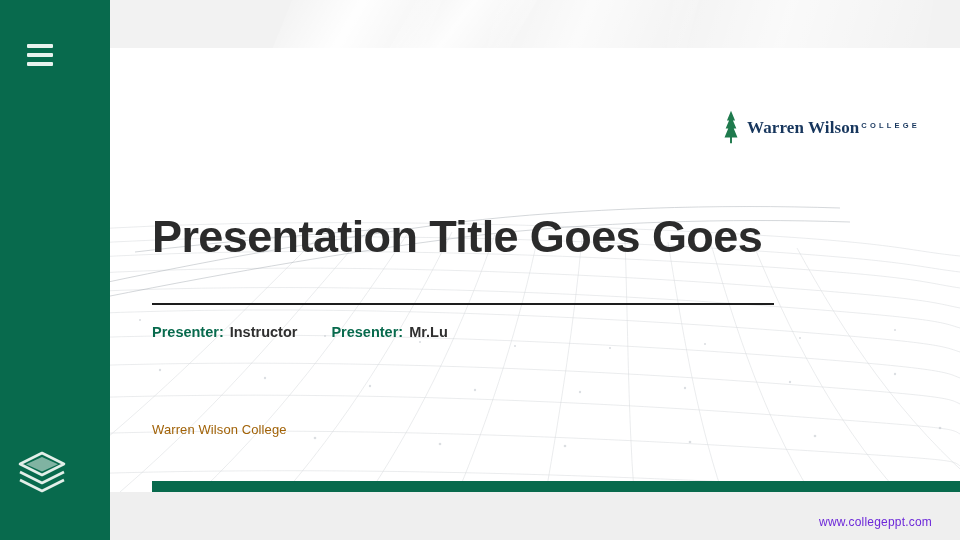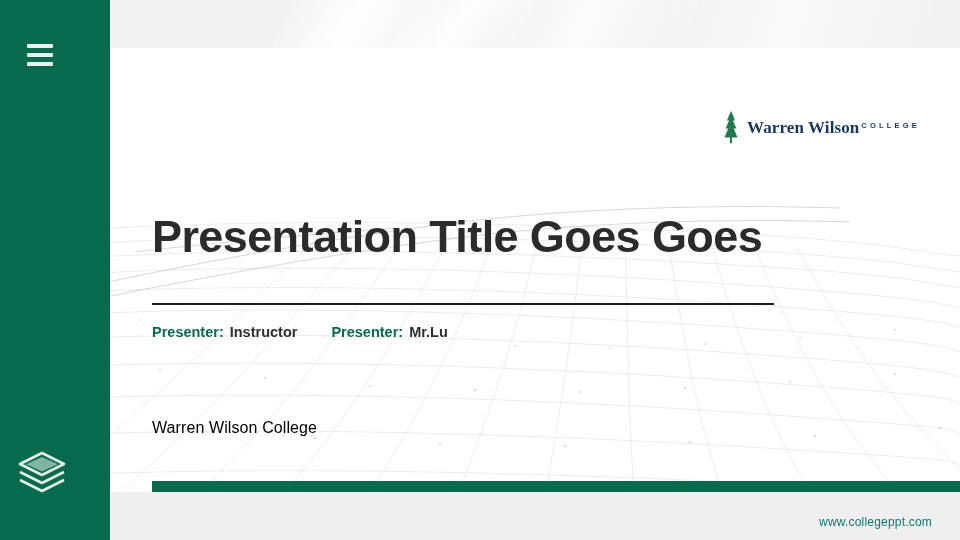--- a/index.html
+++ b/index.html
@@ -88,21 +88,21 @@
     bottom: 0;
     width: 850px;
     height: 48px;
     background: #efefef;
   }
   #site-url {
     position: absolute;
     right: 28px;
     bottom: 11px;
     font-size: 12px;
-    color: #0f766e;
+    color: #6d28d9;
     letter-spacing: .2px;
   }
 
   
   #slide {
     position: absolute;
     left: 80px;
     top: 48px;
     width: 880px;
     height: 444px;
@@ -185,22 +185,22 @@
   }
   #meta .pair { display: inline-flex; gap: 6px; }
   #meta .lbl { color: #086a4d; }
   #meta .val { color: #2f2f2f; }
 
   
   #slide-footer-text {
     position: absolute;
     left: 72px;
     bottom: 55px;
-    font-size: 16px;
-    color: #000000;
+    font-size: 13px;
+    color: #a16207;
     letter-spacing: .1px;
   }
   #green-bar {
     position: absolute;
     left: 72px;
     bottom: 0;
     width: 808px;
     height: 11px;
     background: #086a4d;
   }

